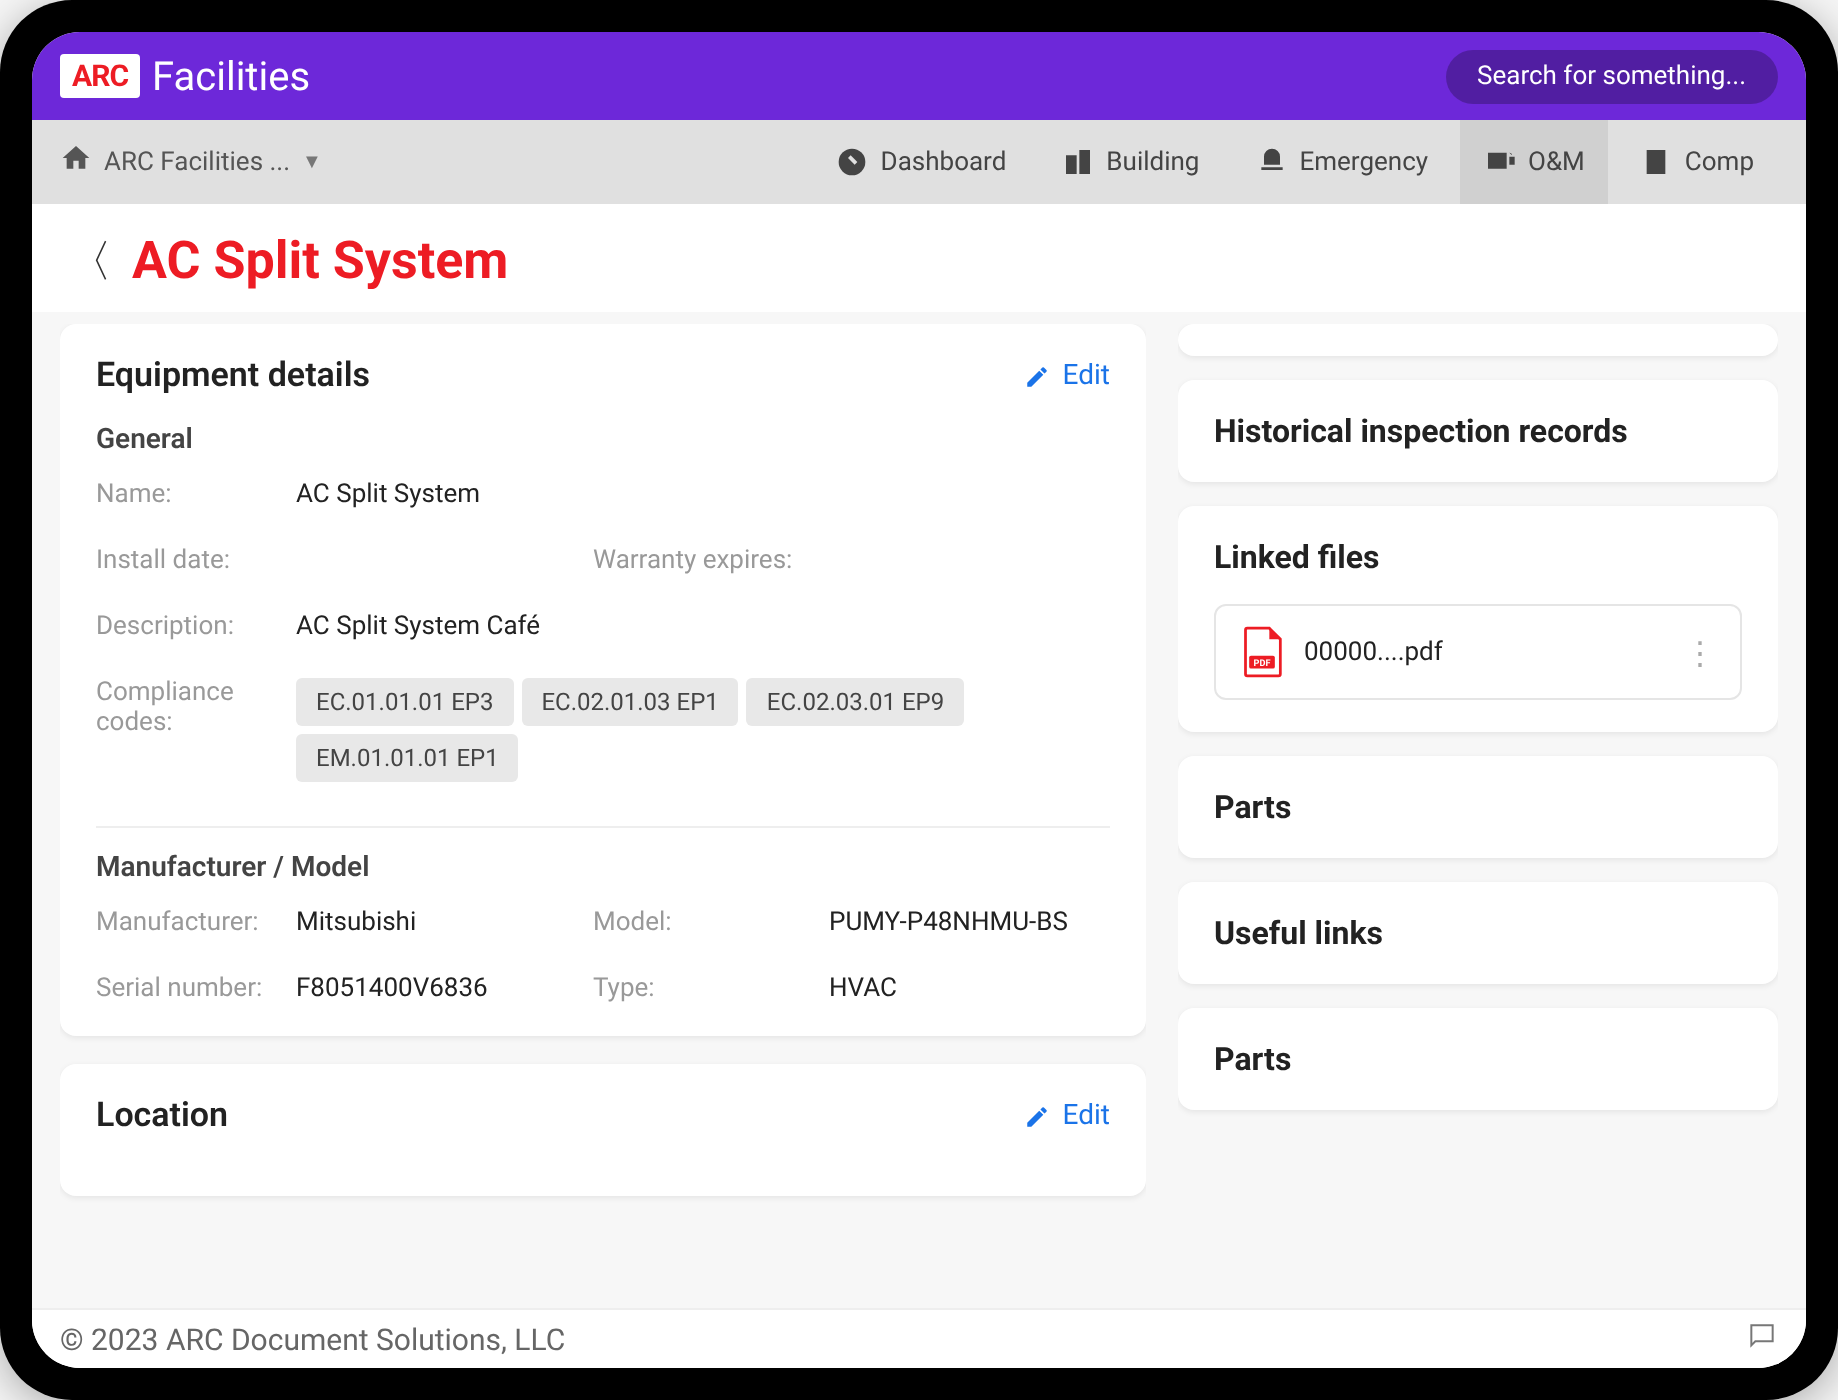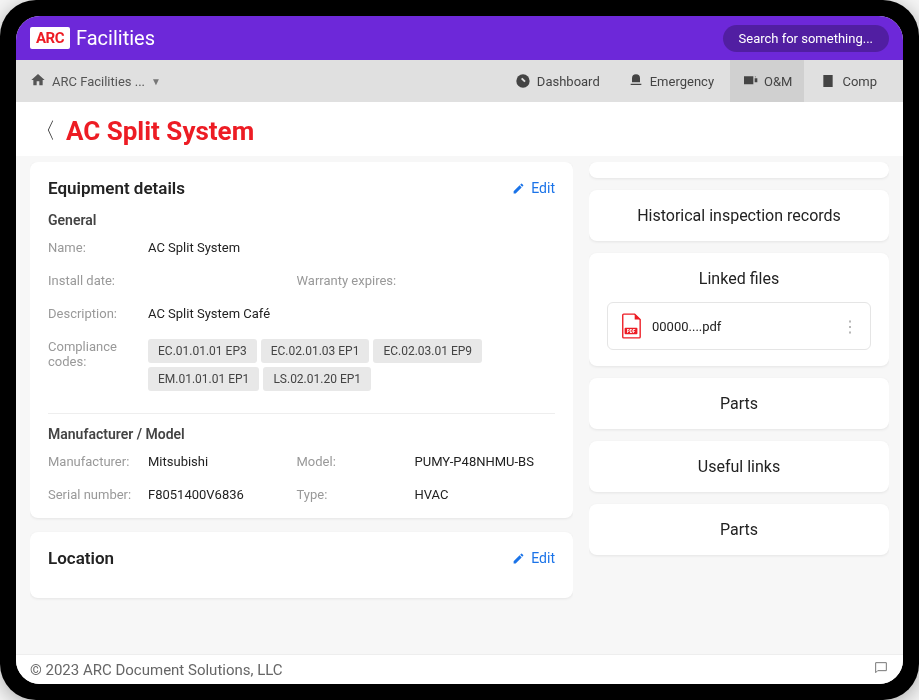--- a/index.html
+++ b/index.html
@@ -31,21 +31,21 @@
 .edit-link svg { width: 13px; height: 13px; fill: #1a73e8; }
 .section-label { font-size: 14px; font-weight: 600; color: #444; margin: 10px 0 12px; }
 .section-label.man { margin-top: 22px; border-top: 1px solid #eee; padding-top: 12px; }
 .field-grid { display: grid; grid-template-columns: 92px 1fr 110px 1fr; row-gap: 18px; column-gap: 8px; }
 .field-grid-2 { display: grid; grid-template-columns: 92px 1fr; row-gap: 18px; column-gap: 8px; }
 .fld-label { font-size: 13px; color: #999; }
 .fld-value { font-size: 13px; color: #222; }
 .codes-wrap { grid-column: 2 / -1; display: flex; flex-wrap: wrap; gap: 4px; }
 .code-chip { background: #e8e8e8; color: #444; font-size: 12px; padding: 5px 10px; border-radius: 3px; }
 .side-card { background: #fff; border-radius: 8px; padding: 16px 18px; box-shadow: 0 1px 3px rgba(0,0,0,0.08); }
-.side-title { font-size: 16px; font-weight: 400; color: #222; text-align: center; }
+.side-title { font-size: 16px; font-weight: 700; color: #222; }
 .file-item { display: flex; align-items: center; gap: 10px; border: 1px solid #e5e5e5; border-radius: 6px; padding: 10px 12px; margin-top: 14px; }
 .pdf-icon { width: 22px; height: 26px; position: relative; }
 .pdf-icon svg { width: 100%; height: 100%; }
 .file-name { flex: 1; font-size: 13px; color: #222; white-space: nowrap; overflow: hidden; text-overflow: ellipsis; }
 .file-menu { color: #aaa; font-size: 16px; cursor: pointer; }
 .footer { height: 30px; display: flex; align-items: center; padding: 0 14px; font-size: 15px; color: #666; justify-content: space-between; background: #fff; border-top: 1px solid #eee; }
 .footer-right svg { width: 16px; height: 16px; fill: #777; }
 </style>
 </head>
 <body>
@@ -68,20 +68,26 @@
             </svg></span>
     <span>ARC Facilities ...</span>
     <span class="bc-caret">▼</span>
   </div>
   <div class="nav-item">
     <svg viewBox="0 0 24 24">
             <circle cx="12" cy="12" r="10"></circle>
             <path fill="#e0e0e0" d="M11 7l5 5-2 2-5-5z"></path>
           </svg>
     <span>Dashboard</span>
+  </div>
+  <div class="nav-item">
+    <svg viewBox="0 0 24 24">
+            <path d="M3 21V7h8v14H3zm10 0V3h8v18h-8zM5 9h4v2H5zm0 4h4v2H5zm10-6h4v2h-4zm0 4h4v2h-4zm0 4h4v2h-4z"></path>
+          </svg>
+    <span>Building</span>
   </div>
   <div class="nav-item">
     <svg viewBox="0 0 24 24">
             <path d="M12 2a6 6 0 016 6v6H6V8a6 6 0 016-6zm-8 14h16v2H4zm3-12l-2-2m14 2l2-2M12 0v-2"></path>
           </svg>
     <span>Emergency</span>
   </div>
   <div class="nav-item active">
     <svg viewBox="0 0 24 24">
             <path d="M3 5h14v12H3zm16 3h4v6h-4zm0-3a2 2 0 012 2"></path>
@@ -126,21 +132,20 @@
       </div>
       <div class="field-grid-2" style="margin-top:18px;">
         <span class="fld-label">Description:</span>
         <span class="fld-value">AC Split System Café</span>
         <span class="fld-label" style="align-self:start;">Compliance codes:</span>
         <div class="codes-wrap" id="codes-container">
                 <span class="code-chip">EC.01.01.01 EP3</span>
                 <span class="code-chip">EC.02.01.03 EP1</span>
                 <span class="code-chip">EC.02.03.01 EP9</span>
                 <span class="code-chip">EM.01.01.01 EP1</span>
-                <span class="code-chip">LS.02.01.20 EP1</span>
               </div>
       </div>
       <div class="section-label man">Manufacturer / Model</div>
       <div class="field-grid">
         <span class="fld-label">Manufacturer:</span>
         <span class="fld-value">Mitsubishi</span>
         <span class="fld-label">Model:</span>
         <span class="fld-value">PUMY-P48NHMU-BS</span>
         <span class="fld-label">Serial number:</span>
         <span class="fld-value">F8051400V6836</span>

